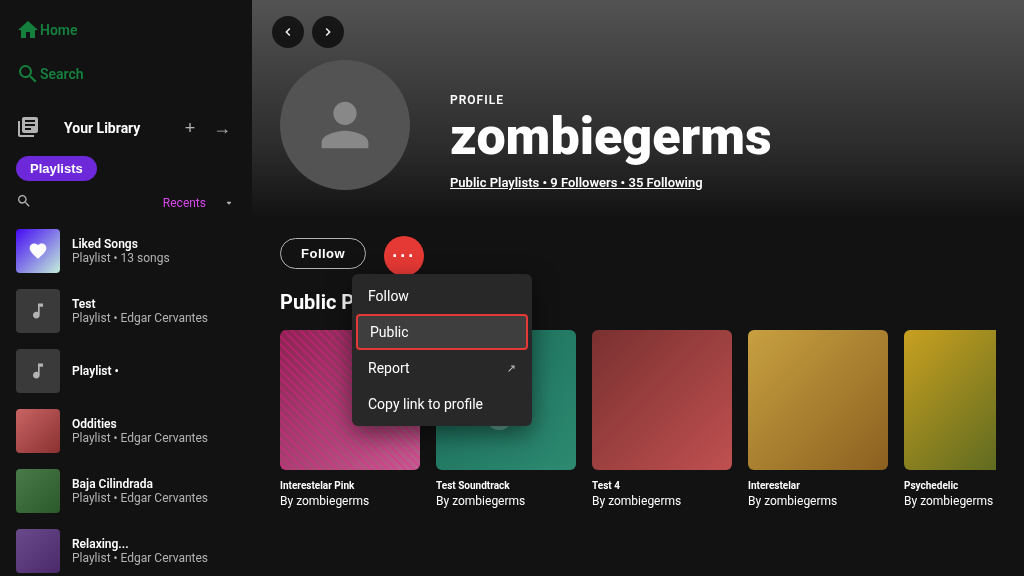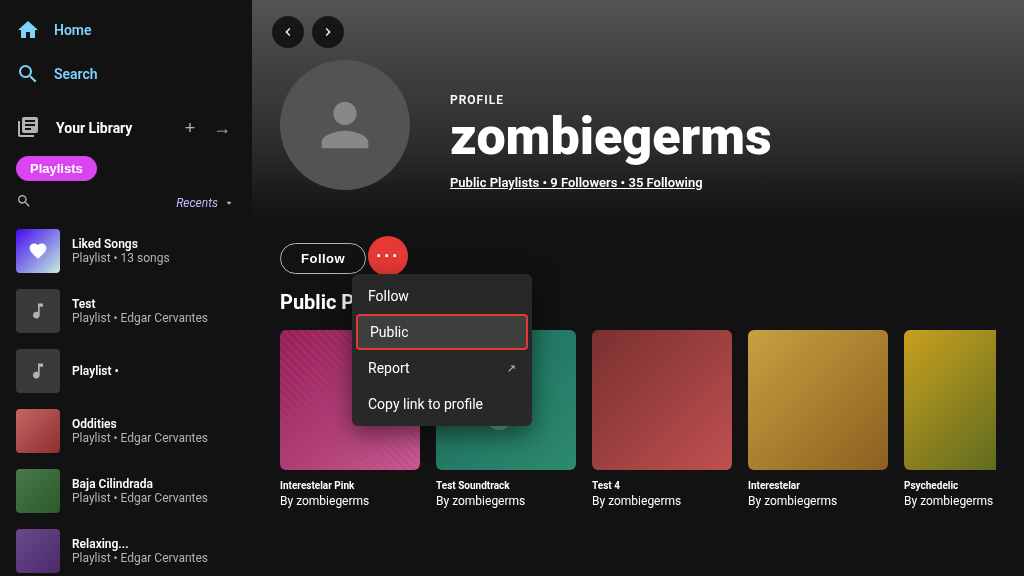--- a/index.html
+++ b/index.html
@@ -24,24 +24,24 @@
       overflow: hidden;
     }
 
     .sidebar-nav {
       padding: 8px 0;
     }
 
     .nav-item {
       display: flex;
       align-items: center;
-      gap: 14px;
+      gap: 0;
       padding: 10px 16px;
       cursor: pointer;
-      color: #7dd3fc;
+      color: #15803d;
       font-size: 14px;
       font-weight: 600;
       border-radius: 4px;
       transition: color 0.1s;
     }
     .nav-item .nav-icon {
       width: 24px;
       height: 24px;
       display: flex;
       align-items: center;
@@ -55,21 +55,21 @@
       color: #b3b3b3;
       gap: 10px;
     }
     .your-library-header .lib-title {
       font-size: 14px;
       font-weight: 700;
       color: #b3b3b3;
       flex: 1;
       display: flex;
       align-items: center;
-      gap: 16px;
+      gap: 24px;
     }
     .your-library-header .lib-actions {
       display: flex;
       gap: 4px;
     }
     .lib-action-btn {
       background: none;
       border: none;
       color: #b3b3b3;
       cursor: pointer;
@@ -79,21 +79,21 @@
       display: flex;
       align-items: center;
       justify-content: center;
       font-size: 18px;
     }
 
     .playlists-filter {
       padding: 4px 16px 8px;
     }
     .filter-btn {
-      background: #d946ef;
+      background: #6d28d9;
       border: none;
       color: #fff;
       padding: 5px 14px;
       border-radius: 20px;
       font-size: 13px;
       font-weight: 600;
       cursor: pointer;
     }
 
     .search-filter-row {
@@ -102,26 +102,25 @@
       padding: 4px 16px 8px;
       justify-content: space-between;
     }
     .search-filter-icon {
       color: #b3b3b3;
       cursor: pointer;
       font-size: 16px;
     }
     .recents-label {
       font-size: 12px;
-      color: #c4b5fd;
-      display: flex;
-      align-items: center;
-      gap: 4px;
-      cursor: pointer;
-      font-style: italic;
+      color: #d946ef;
+      display: flex;
+      align-items: center;
+      gap: 16px;
+      cursor: pointer;
     }
 
     .library-list {
       flex: 1;
       overflow-y: auto;
       padding: 0 8px;
     }
     .library-list::-webkit-scrollbar { width: 4px; }
     .library-list::-webkit-scrollbar-thumb { background: #535353; border-radius: 2px; }
 
@@ -246,22 +245,22 @@
       display: flex;
       gap: 4px;
     }
     .profile-stats span { color: #fff; font-weight: 600; text-decoration: underline; }
 
     
     .actions-row {
       padding: 20px 28px 12px;
       background: #121212;
       display: flex;
-      align-items: flex-end;
-      gap: 4px;
+      align-items: flex-start;
+      gap: 20px;
       position: relative;
     }
     .follow-btn {
       background: transparent;
       border: 1px solid #b3b3b3;
       color: #fff;
       padding: 7px 20px;
       border-radius: 20px;
       font-size: 13px;
       font-weight: 700;

